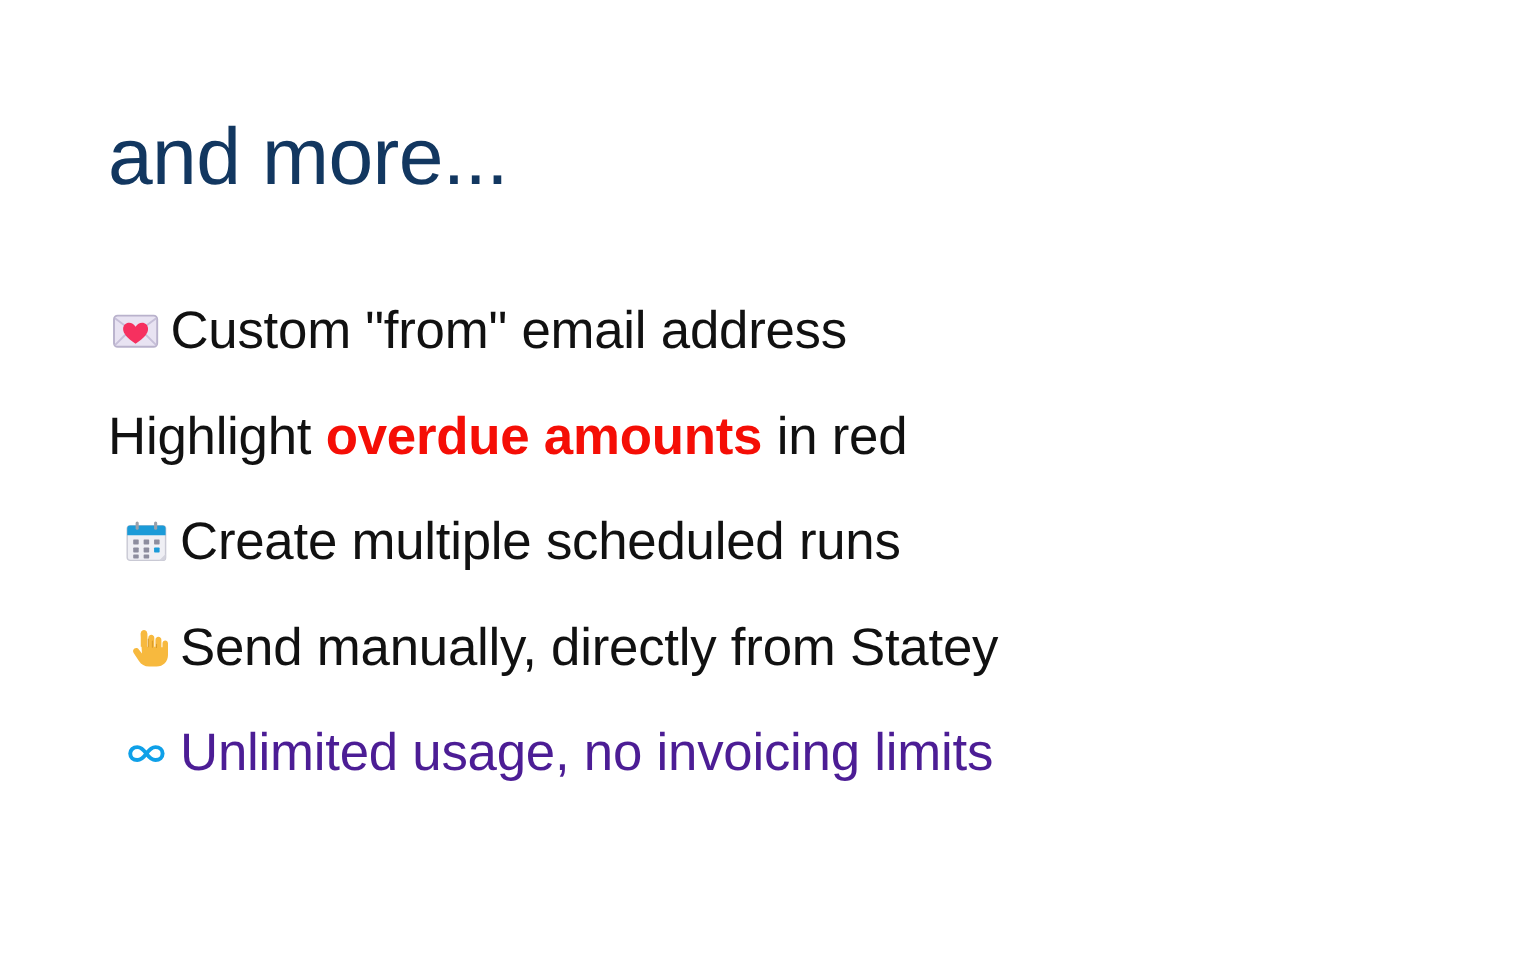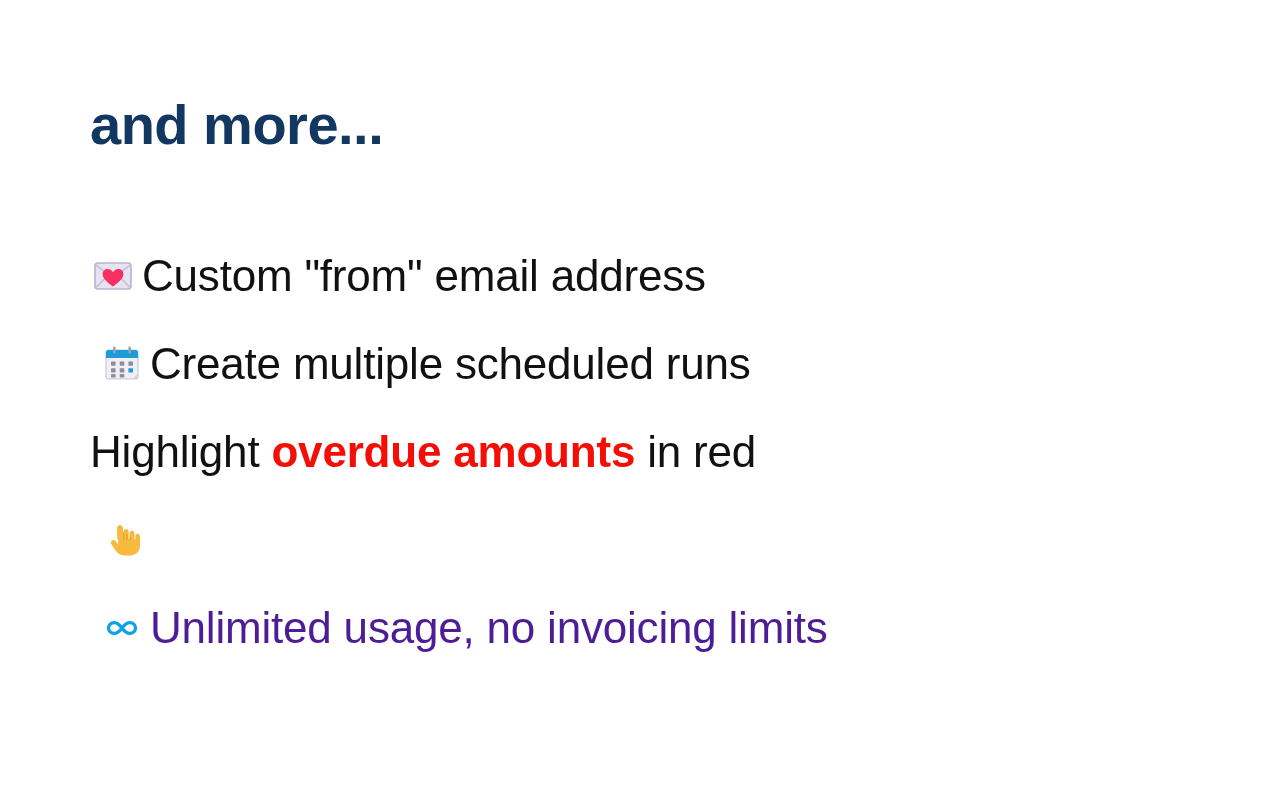--- a/index.html
+++ b/index.html
@@ -21,22 +21,22 @@
     height: 800px;
     background: #ffffff;
   }
 
   
   .slide-title {
     position: absolute;
     left: 90px;
     top: 97px;
     font-family: "Liberation Sans", sans-serif;
-    font-size: 56px;
-    font-weight: bold;
+    font-size: 67px;
+    font-weight: normal;
     letter-spacing: -0.5px;
     line-height: 1.0;
     color: #123760;
     white-space: nowrap;
   }
 
   
   .bullet-list {
     position: absolute;
     left: 90px;
@@ -98,20 +98,25 @@
         <svg width="44" height="44" viewBox="0 0 44 44" aria-hidden="true">
           <rect x="4" y="9" width="36" height="26" rx="3" ry="3" fill="#E8E3F2" stroke="#B9B2CC" stroke-width="1.6"></rect>
           <path d="M4.8 11.2 L22 24 L39.2 11.2" fill="none" stroke="#C6BFD8" stroke-width="1.6"></path>
           <path d="M4.8 33.6 L16 22.5 M39.2 33.6 L28 22.5" fill="none" stroke="#C6BFD8" stroke-width="1.6"></path>
           <path d="M22 32.5 c-7.6 -5.2 -10.4 -9.0 -10.4 -12.4 c0 -3.0 2.3 -5.1 5.0 -5.1 c2.2 0 3.9 1.2 5.4 3.2 c1.5 -2.0 3.2 -3.2 5.4 -3.2 c2.7 0 5.0 2.1 5.0 5.1 c0 3.4 -2.8 7.2 -10.4 12.4 z" fill="#F6305F"></path>
         </svg>
       </span>
       <span class="bullet-text" style="color: rgb(17, 17, 17);"><span>Custom "from" email address</span></span>
     </div>
 
+    <div class="bullet-row row-2 no-icon">
+
+      <span class="bullet-text" style="color: rgb(17, 17, 17);"><span>Highlight </span><span class="emph" style="color: rgb(245, 14, 6);">overdue amounts</span><span> in red</span></span>
+    </div>
+
     <div class="bullet-row row-3">
       <span class="bullet-icon">
         <svg width="42" height="42" viewBox="0 0 42 42" aria-hidden="true">
           <rect x="5" y="7" width="32" height="29" rx="2.5" ry="2.5" fill="#EFEFF4" stroke="#C9C9D4" stroke-width="1.2"></rect>
           <path d="M5 9.5 a2.5 2.5 0 0 1 2.5 -2.5 h27 A2.5 2.5 0 0 1 37 9.5 V15 H5 Z" fill="#1B9BD8"></path>
           <rect x="12" y="3.5" width="2.6" height="7" rx="1.3" fill="#9AA0AA"></rect>
           <rect x="27.4" y="3.5" width="2.6" height="7" rx="1.3" fill="#9AA0AA"></rect>
           <g fill="#8D8D9E">
             <rect x="10" y="18.5" width="4.6" height="4.2" rx="0.6"></rect>
             <rect x="18.7" y="18.5" width="4.6" height="4.2" rx="0.6"></rect>
@@ -121,37 +126,33 @@
             <rect x="10" y="31" width="4.6" height="3.4" rx="0.6"></rect>
             <rect x="18.7" y="31" width="4.6" height="3.4" rx="0.6"></rect>
           </g>
           <rect x="27.4" y="25.2" width="4.6" height="4.2" rx="0.6" fill="#1B9BD8"></rect>
           <path d="M31.6 36 L37 30.6 V33.5 A2.5 2.5 0 0 1 34.5 36 Z" fill="#D3D3DD"></path>
         </svg>
       </span>
       <span class="bullet-text" style="color: rgb(17, 17, 17);"><span>Create multiple scheduled runs</span></span>
     </div>
 
-    <div class="bullet-row row-2 no-icon">
-
-      <span class="bullet-text" style="color: rgb(17, 17, 17);"><span>Highlight </span><span class="emph" style="color: rgb(245, 14, 6);">overdue amounts</span><span> in red</span></span>
-    </div>
-
     <div class="bullet-row row-4">
       <span class="bullet-icon">
         <svg width="42" height="42" viewBox="0 0 42 42" aria-hidden="true">
           <path d="M16.3 9.2 c0 -1.7 1.2 -2.9 2.7 -2.9 c1.5 0 2.7 1.2 2.7 2.9 V20 h0.9 V12.6 c0 -1.5 1.1 -2.6 2.5 -2.6 c1.4 0 2.5 1.1 2.5 2.6 V20 h0.9 V14.3 c0 -1.5 1.1 -2.6 2.5 -2.6 c1.4 0 2.5 1.1 2.5 2.6 V20.3 h0.9 V17.2 c0 -1.4 1.0 -2.4 2.3 -2.4 c1.3 0 2.3 1.0 2.3 2.4 v9.6 c0 5.4 -3.9 9.6 -9.6 9.6 h-6.0 c-4.0 0 -6.6 -1.6 -8.6 -4.6 l-4.4 -6.6 c-0.9 -1.3 -0.6 -2.9 0.6 -3.7 c1.2 -0.8 2.8 -0.5 3.7 0.7 l2.6 3.4 z" fill="#F7B93E"></path>
           <path d="M16.3 9.2 c0 -1.7 1.2 -2.9 2.7 -2.9 c1.5 0 2.7 1.2 2.7 2.9 V20 h-5.4 z" fill="#F7B93E"></path>
           <g stroke="#D99A28" stroke-width="0.9" fill="none" stroke-linecap="round">
             <path d="M22.6 13.5 V20"></path>
             <path d="M26.0 15.2 V20.3"></path>
             <path d="M29.4 18.0 V20.6"></path>
           </g>
         </svg>
       </span>
+      <span class="bullet-text" style="color: rgb(17, 17, 17);"><span>Send manually, directly from Statey</span></span>
     </div>
 
     <div class="bullet-row row-5">
       <span class="bullet-icon">
         <svg width="42" height="42" viewBox="0 0 42 42" aria-hidden="true">
           <path d="M21 21 c-2.6 -3.6 -4.6 -5.4 -7.6 -5.4 c-3.4 0 -5.9 2.4 -5.9 5.4 c0 3.0 2.5 5.4 5.9 5.4 c3.0 0 5.0 -1.8 7.6 -5.4 z
                    M21 21 c2.6 3.6 4.6 5.4 7.6 5.4 c3.4 0 5.9 -2.4 5.9 -5.4 c0 -3.0 -2.5 -5.4 -5.9 -5.4 c-3.0 0 -5.0 1.8 -7.6 5.4 z" fill="none" stroke="#0FA0E8" stroke-width="3.3" stroke-linecap="round"></path>
         </svg>
       </span>
       <span class="bullet-text" style="color: #4c1d95;"><span>Unlimited usage, no invoicing limits</span></span>

